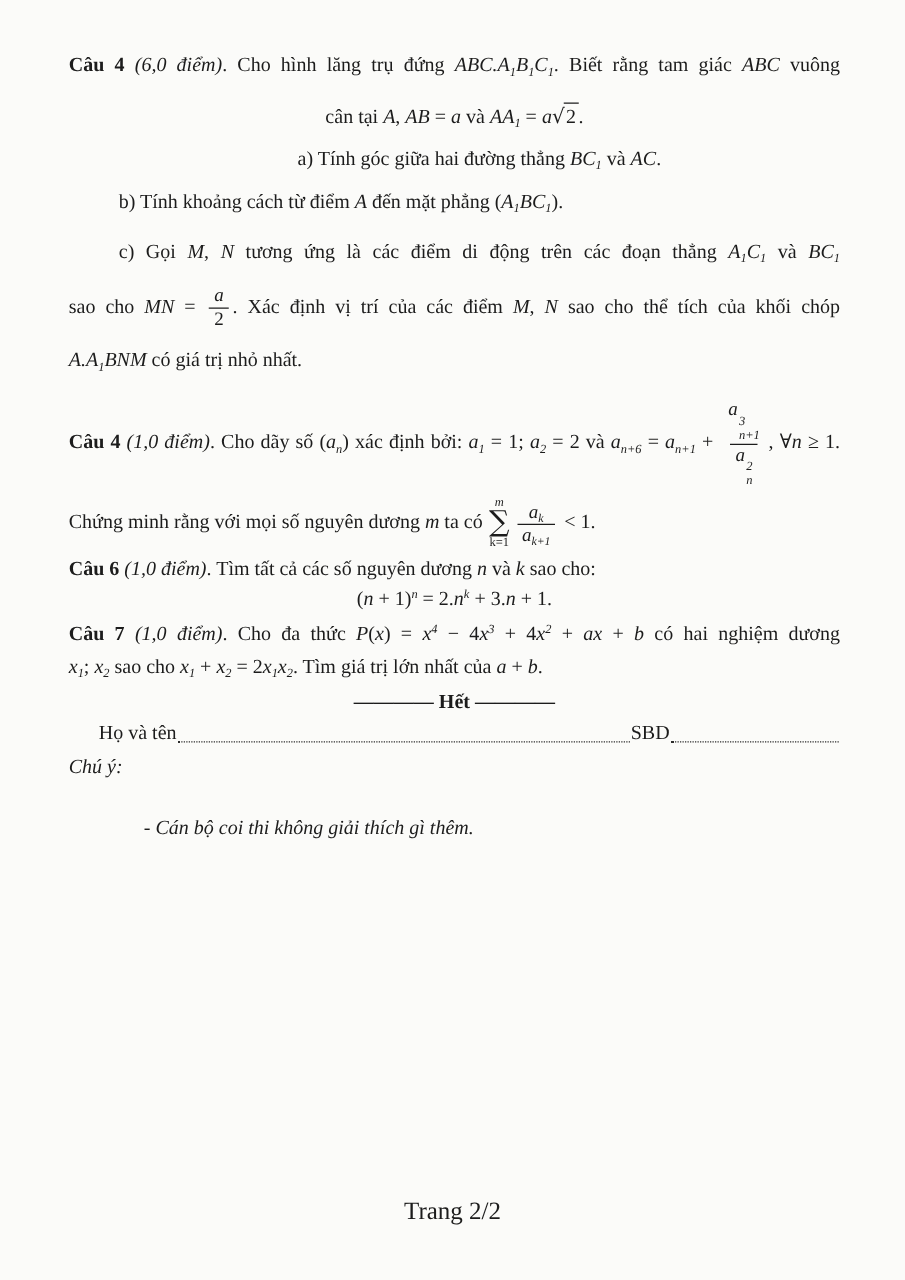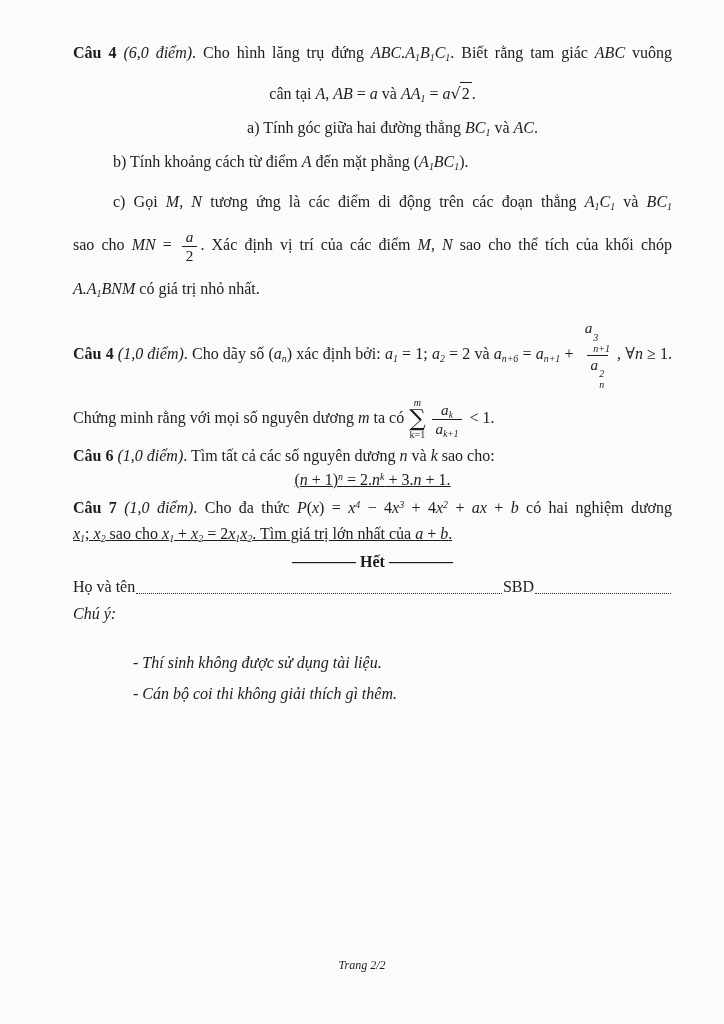--- a/index.html
+++ b/index.html
@@ -10,21 +10,21 @@
     color:#1c1c1c;
     -webkit-font-smoothing:antialiased;
   }
   .page{
     position:relative;
     width:724px;height:1024px;
     overflow:hidden;
   }
   .content{
     position:absolute;
-    left:73px;right:52px;top:42px;
+    left:55px;right:52px;top:42px;
   }
   .line{
     font-size:16px;
     line-height:22px;
     white-space:normal;
   }
   .just{
     text-align:justify;
     text-align-last:justify;
     text-justify:inter-word;
@@ -60,32 +60,32 @@
   .sum .ssym{font-size:23px;line-height:.95;font-style:normal;font-family:"DejaVu Serif",serif;}
   .sum .sbot{font-size:10px;}
   
   .ss{
     display:inline-flex;flex-direction:column;align-items:flex-start;
     vertical-align:-0.5em;line-height:1;margin-left:1px;
   }
   .ss .st,.ss .sb{display:block;font-size:10px;font-style:italic;}
   .ss .st{margin-bottom:1px;}
   
-  .fillrow{display:flex;align-items:flex-end;}
+  .fillrow{display:flex;align-items:flex-end;margin-left:24px;}
   .leader{border-bottom:1.8px dotted #2c2c2c;transform:translateY(-4px);margin:0 1px;}
   .leader.long{flex:355;}
   .leader.short{flex:132;}
   .footer{
     position:absolute;left:0;right:0;top:958px;
-    text-align:center;font-size:12px;font-style:italic;
+    text-align:center;font-size:20px;
   }
   
   .mb18{margin-bottom:18px;} .mb12{margin-bottom:12px;text-align:center;} .mb16{margin-bottom:16px;}
   .mb14{margin-bottom:14px;} .mb8{margin-bottom:8px;}
-  .mb6{margin-bottom:6px;text-decoration:underline;}  .mb5{margin-bottom:5px;}  .mb4{margin-bottom:4px;}
+  .mb6{margin-bottom:6px;}  .mb5{margin-bottom:5px;}  .mb4{margin-bottom:4px;}
   .mb3{margin-bottom:3px;}  .mb2{margin-bottom:2px;}  .mb11{margin-bottom:27px;}
   .mb9{margin-bottom:9px;}  .mb20{margin-bottom:20px;}
 </style>
 </head>
 <body>
 
 <div class="page">
   <div class="content">
 
     <div class="line just mb18"><span class="b">Câu 4 </span><span class="i">(6,0 điểm)</span>. Cho hình lăng trụ đứng <span class="m">ABC.A</span><sub>1</sub><span class="m">B</span><sub>1</sub><span class="m">C</span><sub>1</sub>. Biết rằng tam giác <span class="m">ABC</span> vuông</div>
@@ -127,19 +127,18 @@
     <div class="line center b mb3"><span>———— </span><span>Hết</span><span> ————</span></div>
 
     <div class="line fillrow mb5">
       <span>Họ và tên</span>
         <span class="leader long"></span>
         <span>SBD</span>
         <span class="leader short"></span>
     </div>
 
     <div class="line i mb11">Chú ý:</div>
-    <div class="line i ind2 mb9">- Thí sinh không được sử dụng tài liệu.</div>
     <div class="line i ind2">- Cán bộ coi thi không giải thích gì thêm.</div>
 
   </div>
 
   <div class="footer">Trang 2/2</div>
 </div>
 
 </body></html>

